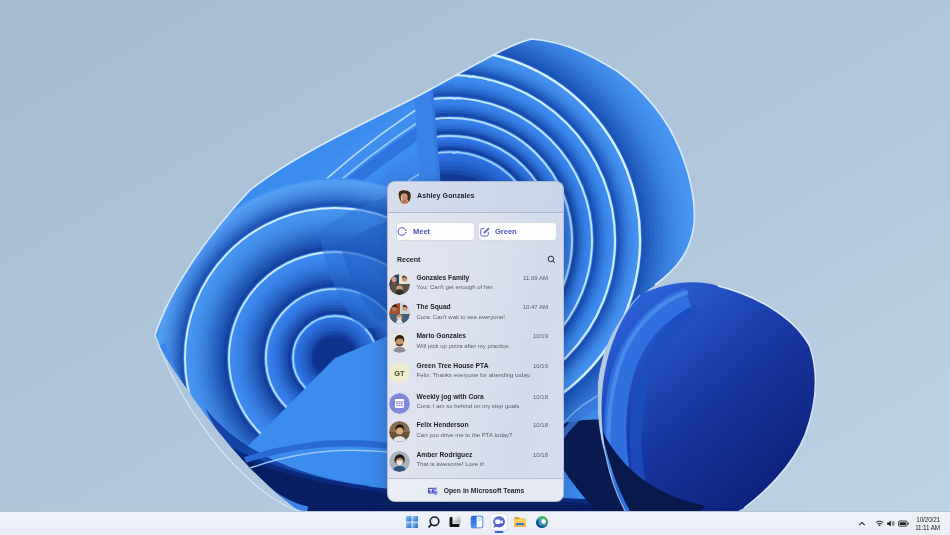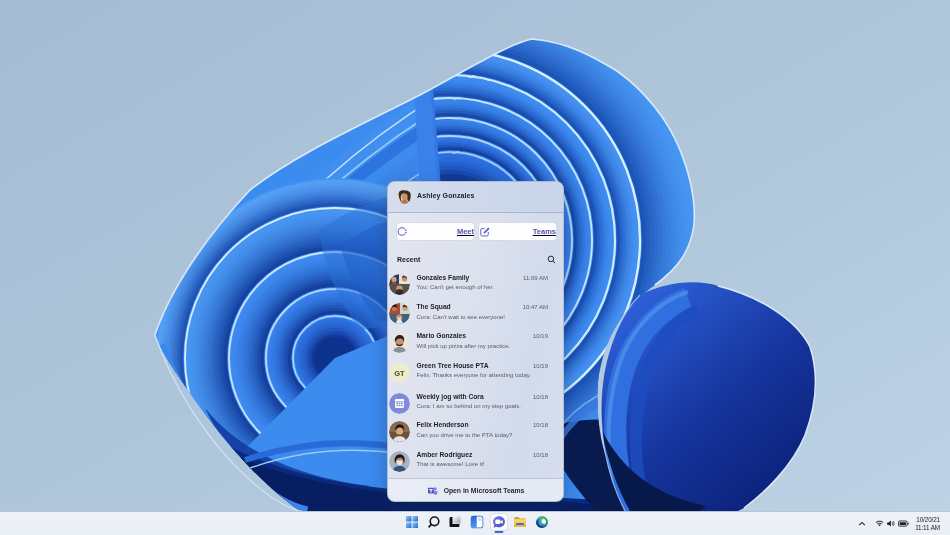--- a/index.html
+++ b/index.html
@@ -4,21 +4,21 @@
 html,body{margin:0;padding:0;width:950px;height:535px;overflow:hidden;font-family:"Liberation Sans",sans-serif;}
 #stage{position:relative;width:950px;height:535px;background:#aec4da;}
 #wall{position:absolute;left:0;top:0;}
 #panel{position:absolute;left:387px;top:181px;width:177px;height:321px;border-radius:8px;
  background:linear-gradient(100deg,#e2e6f1 0%,#dce1ee 45%,#d2dbec 75%,#d6deee 100%);
  border:1px solid rgba(150,160,185,0.55);box-shadow:0 8px 22px rgba(20,40,90,0.35);box-sizing:border-box;overflow:hidden;}
 #phead{position:absolute;left:0;top:0;width:100%;height:29.5px;background:linear-gradient(100deg,#d5ddee,#c9d4ea);border-bottom:1px solid rgba(130,140,170,0.45);}
 .pav{position:absolute;left:9px;top:7px;border-radius:50%;}
 .pname{position:absolute;left:29px;top:9.5px;font-size:7px;font-weight:700;color:#1c1e24;letter-spacing:0.1px;}
 .btnrow{position:absolute;left:8px;top:39.5px;width:161px;display:flex;gap:3px;}
-.pbtn{flex:1;height:19px;background:#fdfdfe;border:1px solid #d8dae2;border-radius:4px;display:flex;align-items:center;justify-content:space-between;gap:5px;box-sizing:border-box;text-decoration:underline;}
+.pbtn{flex:1;height:19px;background:#fdfdfe;border:1px solid #d8dae2;border-radius:4px;display:flex;align-items:center;justify-content:flex-start;gap:5px;box-sizing:border-box;}
 .pbtn span{font-size:7.5px;font-weight:700;color:#4f53b8;}
 #precent{position:absolute;left:9px;top:72.5px;width:159px;display:flex;justify-content:space-between;align-items:center;}
 #precent>span{font-size:7px;font-weight:700;color:#1b1d22;}
 #plist{position:absolute;left:0;top:87px;width:100%;}
 .row{position:absolute;left:1px;width:159px;height:29.5px;}
 .rav{position:absolute;left:0;top:4px;width:21px;height:21px;border-radius:50%;overflow:hidden;}
 .rtit{position:absolute;left:27.5px;top:4px;font-size:6.7px;font-weight:700;color:#1b1d22;white-space:nowrap;}
 .rsub{position:absolute;left:27.5px;top:14.5px;font-size:6px;color:#565b66;white-space:nowrap;}
 .rtime{position:absolute;right:0;top:5px;font-size:6px;color:#565b66;}
 #pfoot{position:absolute;left:0;bottom:0;width:100%;height:22px;border-top:1px solid rgba(130,140,170,0.4);display:flex;align-items:center;justify-content:center;gap:6px;background:rgba(243,245,250,0.5);}
@@ -237,21 +237,21 @@
             <path d="M10.6,5.5 L14.2,3.4 L14.2,12.6 L10.6,10.5 Z" fill="#f3f4fb" stroke="none"></path>
             <path d="M11.6,6.2 L14.4,6.2 M11.6,9.8 L14.4,9.8" stroke-width="1.3"></path>
           </svg>
           <span>Meet</span>
         </div>
     <div class="pbtn">
           <svg width="11" height="11" viewBox="0 0 16 16" fill="none" stroke="#5b5fc7" stroke-width="1.4">
             <path d="M13.5,8.5 L13.5,12.5 C13.5,13.6 12.6,14.5 11.5,14.5 L4.5,14.5 C3.4,14.5 2.5,13.6 2.5,12.5 L2.5,5.5 C2.5,4.4 3.4,3.5 4.5,3.5 L8,3.5"></path>
             <path d="M7,11 L8.8,10.6 L14.6,4.8 C15.1,4.3 15.1,3.5 14.6,3 C14.1,2.5 13.3,2.5 12.8,3 L7,8.8 L6.6,10.6 Z" fill="#5b5fc7" stroke="none"></path>
           </svg>
-          <span>Teams</span>
+          <span>Green</span>
         </div>
   </div>
   <div id="precent">
         <span>Recent</span>
     <svg width="9" height="9" viewBox="0 0 12 12" fill="none" stroke="#23242a" stroke-width="1.3">
           <circle cx="5.2" cy="5.2" r="3.7"></circle>
           <path d="M8,8 L10.8,10.8"></path>
         </svg>
   </div>
   <div id="plist">

